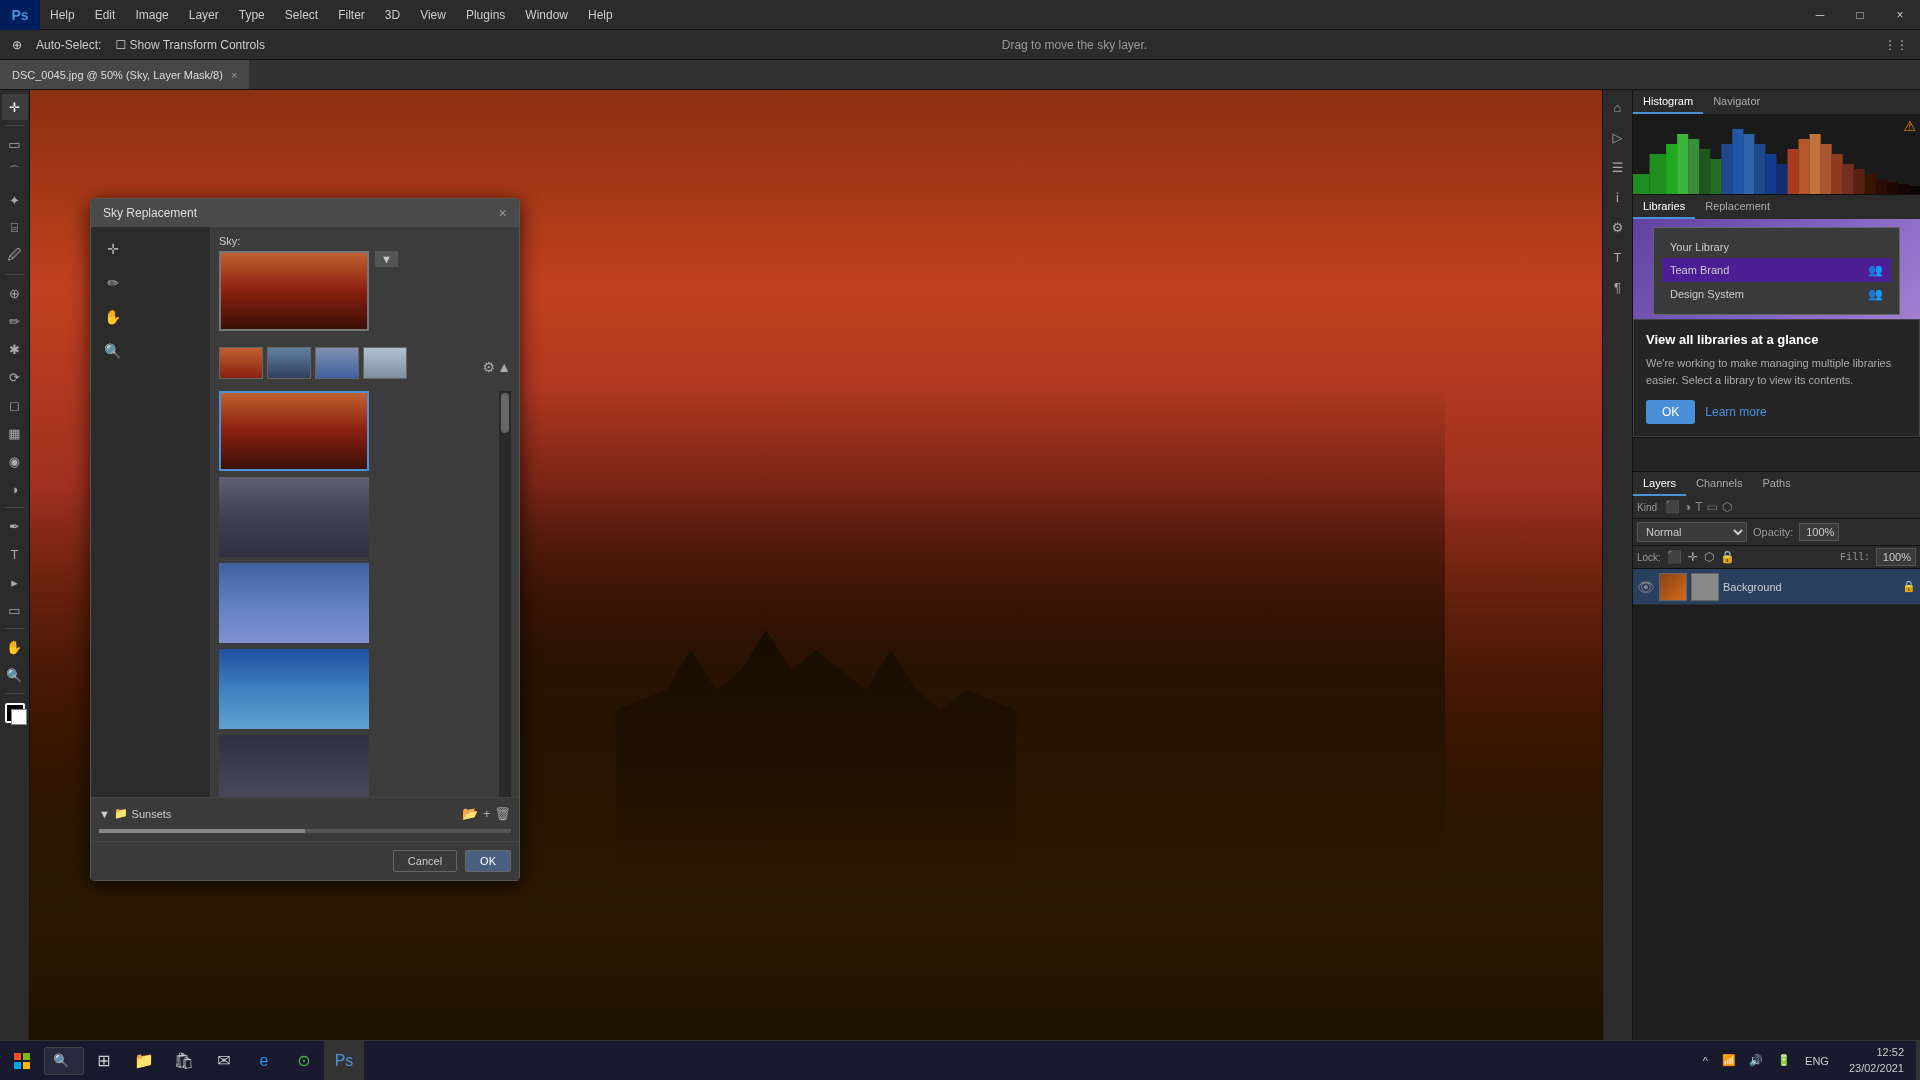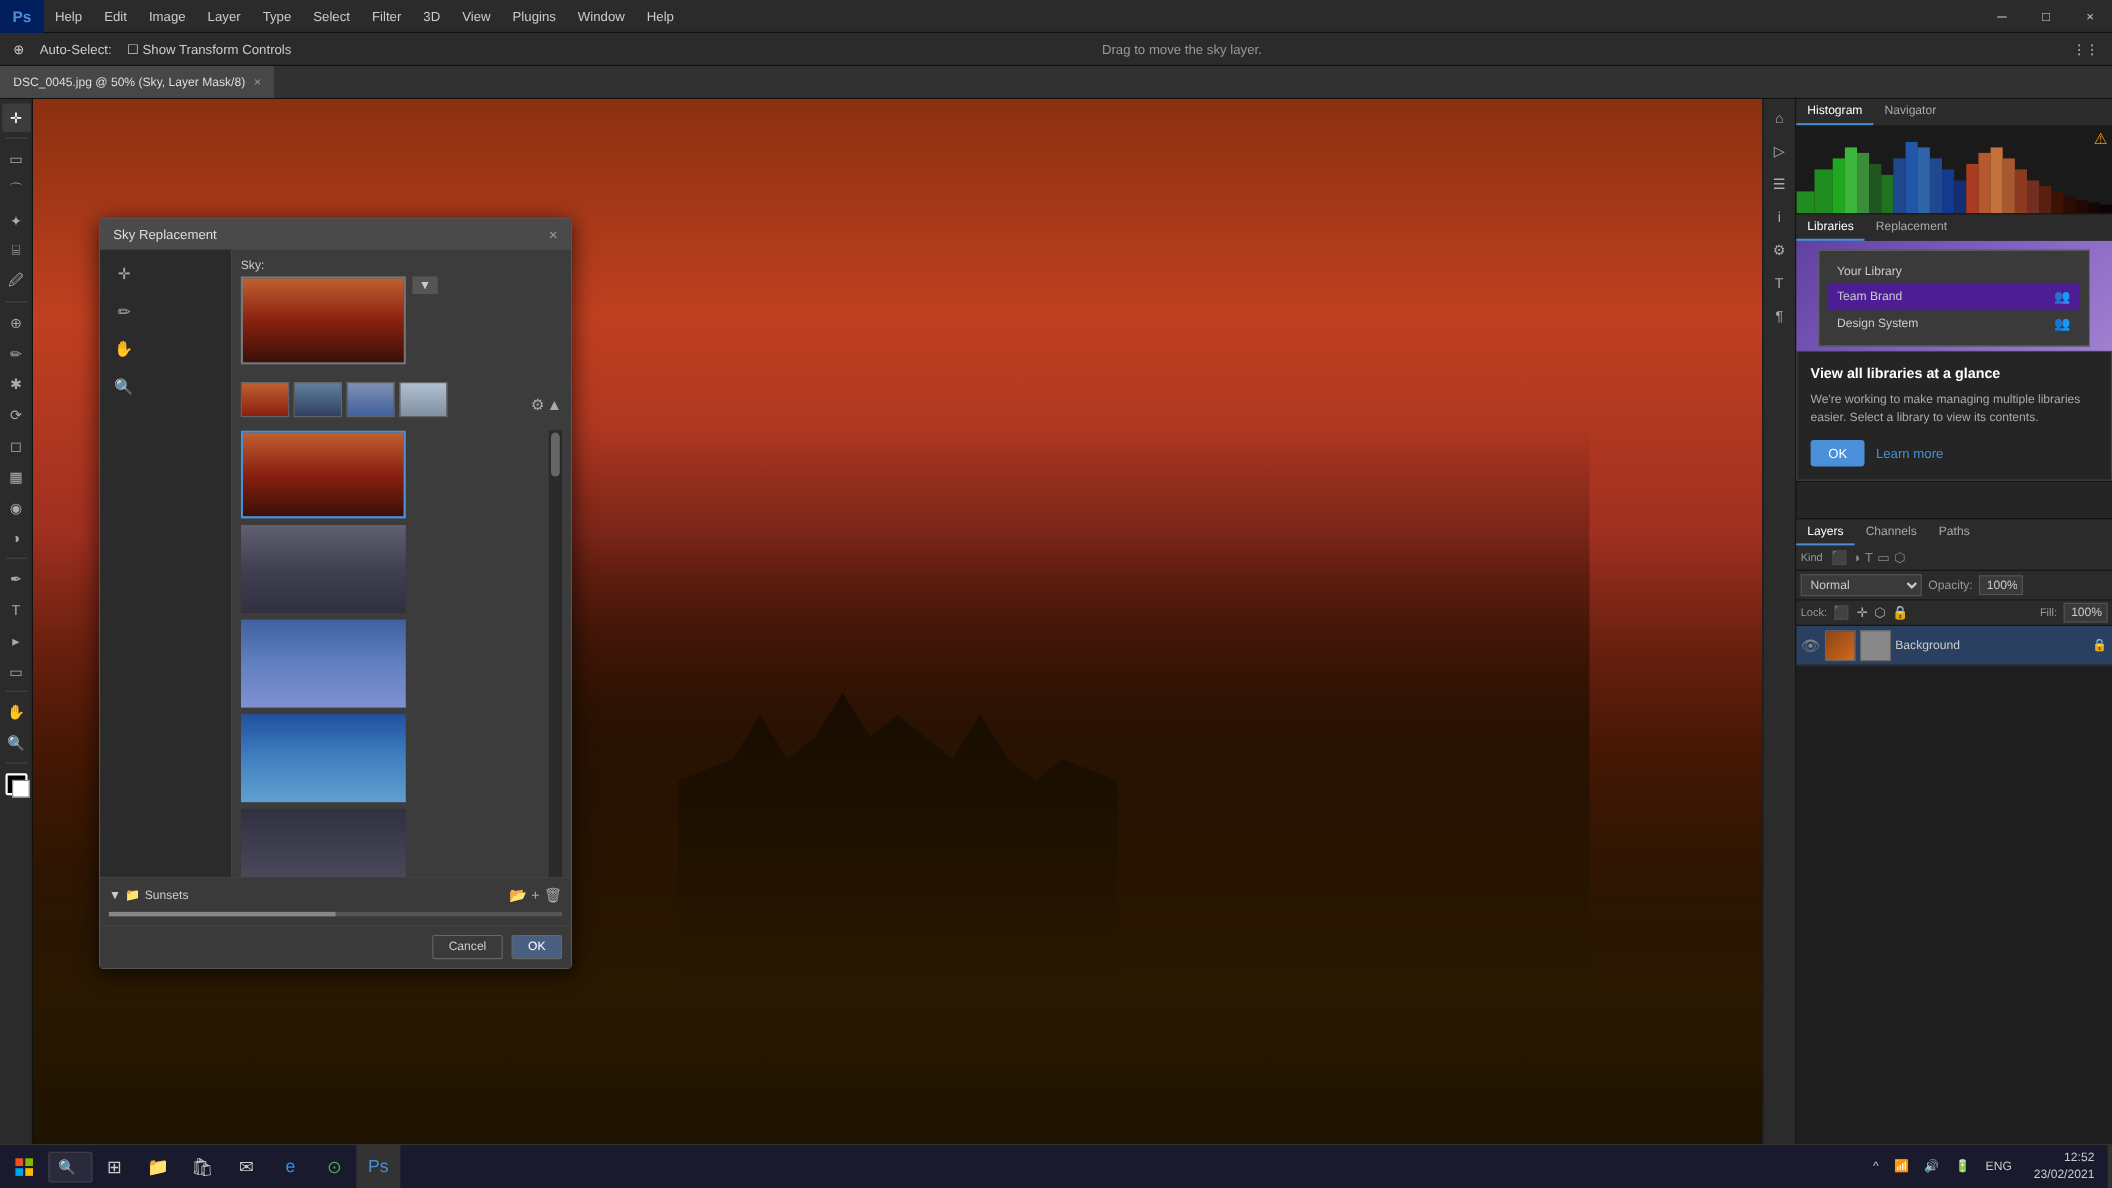--- a/index.html
+++ b/index.html
@@ -497,21 +497,21 @@
         <span style="font-size:11px;color:#999;">Opacity:</span>
         <input class="layers-opt-input" value="100%" style="width: 40px;">
       </div>
       <div class="layers-lock-row">
         <span>Lock:</span>
         <span class="lock-icon-btn">⬛</span>
         <span class="lock-icon-btn">✛</span>
         <span class="lock-icon-btn">⬡</span>
         <span class="lock-icon-btn">🔒</span>
         <span style="flex:1;"></span>
-        <span style="color:#999;">Fill:</span>
+        <span style="color:#999;font-family:Liberation Mono, monospace;">Fill:</span>
         <input class="layers-opt-input" value="100%" style="width: 40px;">
       </div>
       <div id="layers-list">
         <div class="layer-row active">
           <span class="layer-vis">👁</span>
           <div class="layer-thumb img"></div>
           <div class="layer-thumb mask" style="background:#888;"></div>
           <span class="layer-name">Background</span>
           <span class="layer-lock">🔒</span>
         </div>

